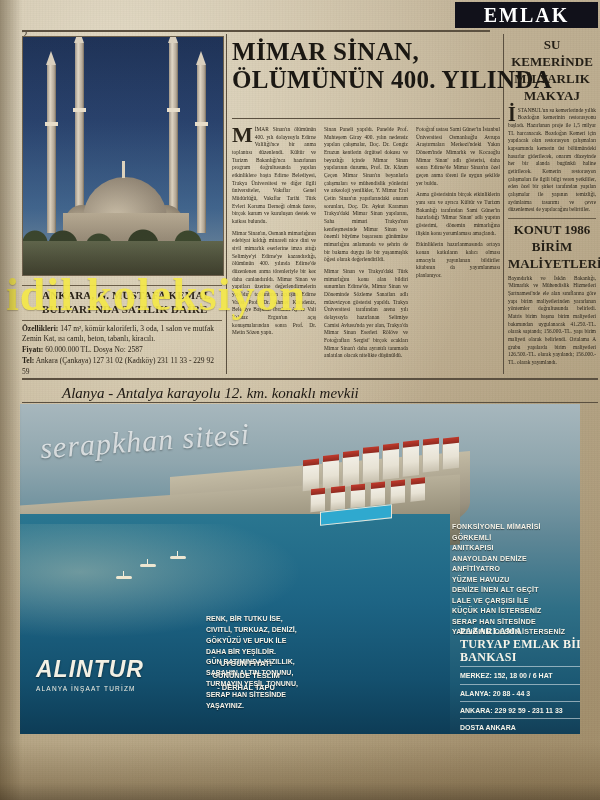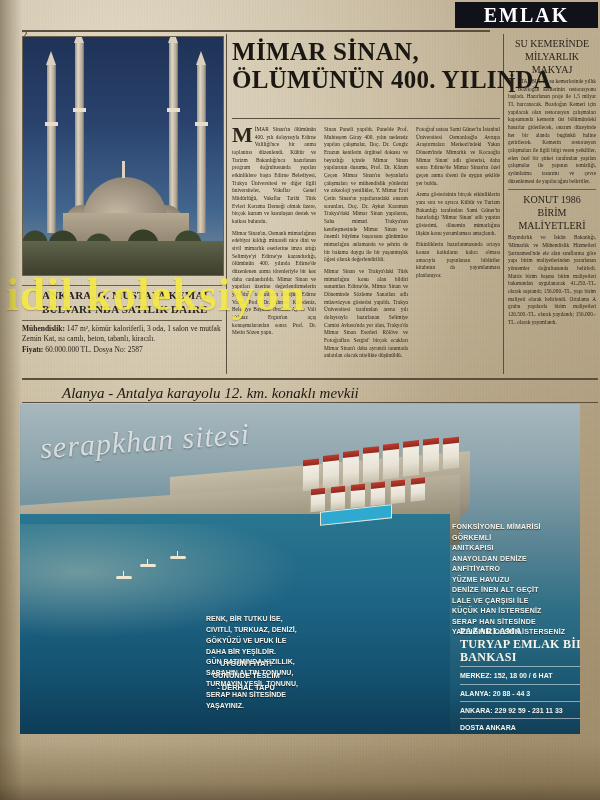--- a/index.html
+++ b/index.html
@@ -187,22 +187,22 @@
     font-weight: bold;
     font-size: 10px;
     text-align: center;
     line-height: 11px;
     padding-top: 1px;
     box-sizing: border-box;
   }
   #rail-banner .line2 { font-size: 12px; letter-spacing: 1px; }
   .rail-head {
     font-family: "Liberation Serif", serif;
-    font-weight: normal;
-    font-size: 10px;
+    font-weight: bold;
+    font-size: 13px;
     text-align: center;
     line-height: 1.3;
     margin: 3px 0 2px;
   }
   .rail-p {
     font-family: "Liberation Serif", serif;
     font-size: 5.3px;
     line-height: 1.45;
     text-align: justify;
     margin: 0 0 4px 0;
@@ -406,27 +406,31 @@
     <div id="ground"></div>
     <div id="photo-overlay-fade"></div>
   </div>
 
   <div class="abs" id="ad-ankara">
     <div class="hr-thin"></div>
     <div class="ad-title">ANKARA, G. MUSTAFA KEMAL</div>
     <div class="ad-title">BULVARI'NDA SATILIK DAİRE</div>
     <div class="hr-thin"></div>
     <div class="ad-line">
-      <b>Mühendislik:</b>
+      <b>Özellikleri:</b>
       <span>147 m², kömür kaloriferli, 3 oda, 1 salon ve mutfak</span>
     </div>
     <div class="ad-line">Zemin Kat, ısı camlı, beton, tabanlı, kiracılı.</div>
     <div class="ad-line">
       <b>Fiyatı:</b>
       <span>60.000.000 TL.  Dosya No: 2587</span>
+    </div>
+    <div class="ad-line">
+      <b>Tel:</b>
+      <span>Ankara (Çankaya) 127 31 02 (Kadıköy) 231 11 33 - 229 92 59</span>
     </div>
   </div>
 
   <div class="abs" id="article">
     <div class="col">
       <p class="dropcap">MİMAR Sinan'ın ölümünün 400. yılı dolayısıyla Edirne Valiliği'nce bir anma toplantısı düzenlendi. Kültür ve Turizm Bakanlığı'nca hazırlanan program doğrultusunda yapılan etkinliklere başta Edirne Belediyesi, Trakya Üniversitesi ve diğer ilgili üniversiteler, Vakıflar Genel Müdürlüğü, Vakıflar Tarihi Türk Evleri Koruma Derneği olmak üzere, birçok kurum ve kuruluşun destek ve katkısı bulundu.</p>
       <p>Mimar Sinan'ın, Osmanlı mimarlığının edebiyat kıldığı minareli nice dini ve sivil mimarlık eserlerine imza attığı Selimiye'yi Edirne'ye kazandırdığı, ölümünün 400. yılında Edirne'de düzenlenen anma törenleriyle bir kez daha canlandırıldı. Mimar Sinan ve yapıtları üzerine değerlendirmelerin yapıldığı toplantının açılışını Edirne Valisi Prof. Dr. Ahmet Karadeniz, Belediye Başkanı İbrahim Ay ve Vali Yılmaz Ergun'un açış konuşmalarından sonra Prof. Dr. Metin Sözen yaptı.</p>
     </div>
     <div class="col">
       <p>Sinan Paneli yapıldı. Panelde Prof. Muhteşem Giray 400. yılın nedensiz yapılan çalışmalar, Doç. Dr. Cengiz Eruzun kentlerin örgütsel dokusu ve beyazlığı içinde Mimar Sinan yapılarının durumu, Prof. Dr. Kâzım Çeçen Mimar Sinan'ın beyanlarla çalışmaları ve mühendislik yönlerini ve arkeoloji yenilikler, Y. Mimar Erol Çetin Sinan'ın yapıtlarındaki onarım sorunları, Doç. Dr. Aykut Karaman Trakya'daki Mimar Sinan yapılarını, Saha mimari Trakya'nın kentleşmesinde Mimar Sinan ve önemli büyüme başarısını günümüze mimarlığını anlamanda ve şehrin de bir bakıma duygu ile bir yaşanmışlık öğesi olarak değerlendirildi.</p>
@@ -505,20 +509,24 @@
       <div>SERAP HAN SİTESİNDE</div>
       <div>YAŞAYINIZ.</div>
     </div>
 
     <div id="ad-price">
       <div>UYGUN FİYAT!</div>
       <div>GÜNÜNDE TESLİM</div>
       <div>- DERHAL TAPU</div>
     </div>
 
+    <div id="alintur">
+      <div class="brand">ALINTUR</div>
+      <div class="sub">ALANYA İNŞAAT TURİZM</div>
+    </div>
 
     <div id="turyap">
       <div class="pz">PAZARLAMA</div>
       <div class="title">TURYAP EMLAK BİLGİ BANKASI</div>
       <div class="hr"></div>
       <div class="row">MERKEZ: 152, 18 00 / 6 HAT</div>
       <div class="hr"></div>
       <div class="row">ALANYA: 20 88 - 44 3</div>
       <div class="hr"></div>
       <div class="row">ANKARA: 229 92 59 - 231 11 33</div>

